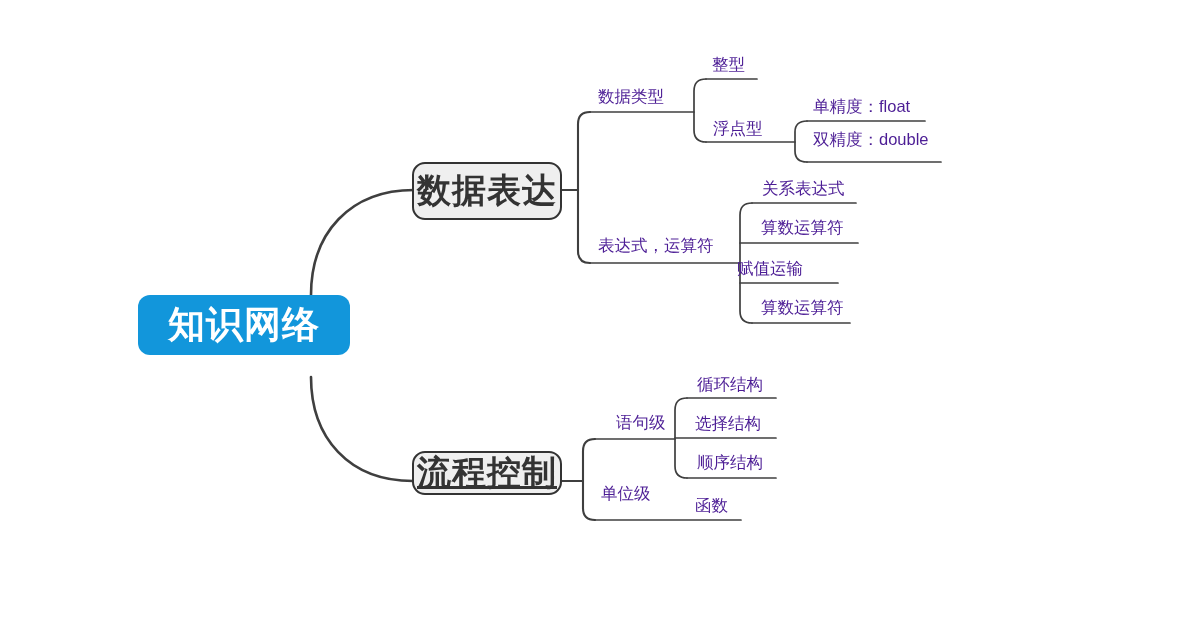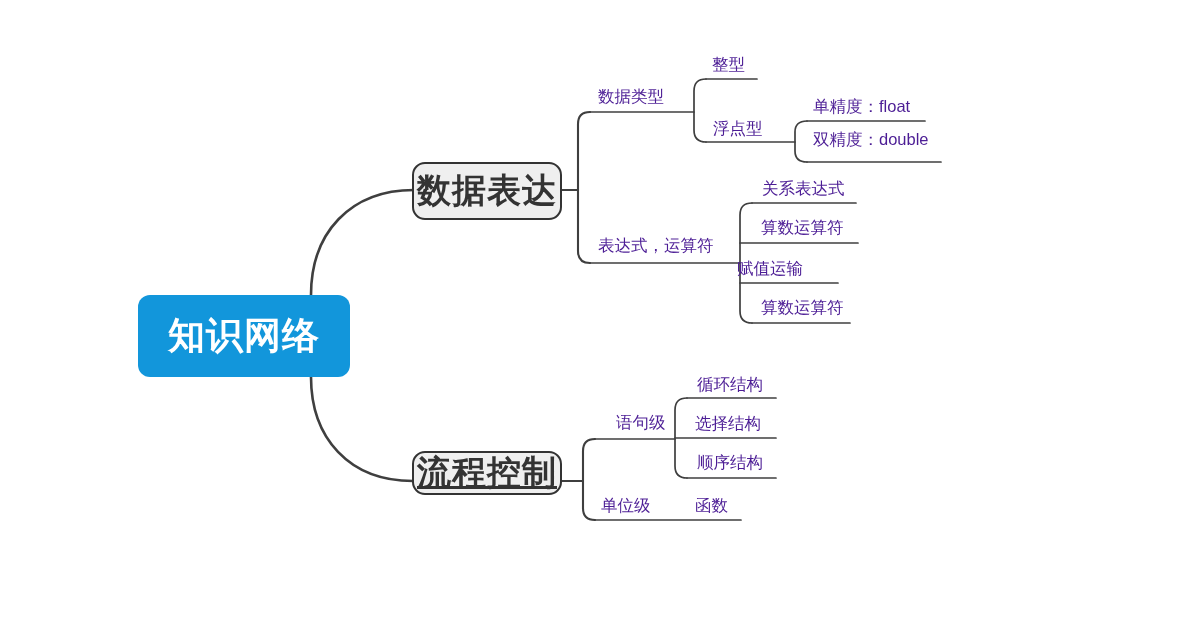--- a/index.html
+++ b/index.html
@@ -5,42 +5,42 @@
   html,body{margin:0;padding:0;background:#ffffff;}
   body{font-family:"Liberation Sans","DejaVu Sans",sans-serif;}
   .canvas{position:relative;width:1185px;height:620px;background:#ffffff;overflow:hidden;}
   .edges{position:absolute;left:0;top:0;width:1185px;height:620px;}
   .edges path{fill:none;stroke:#3f3f3f;stroke-linecap:round;}
   .edge-main{stroke-width:2.6px;}
   .edge-conn{stroke-width:2.1px;}
   .edge-thin{stroke-width:1.7px;stroke:#4a4a4a;}
   .node{position:absolute;display:flex;align-items:center;justify-content:center;
         box-sizing:border-box;font-weight:bold;cursor:default;white-space:nowrap;}
-  .node-root{left:138px;top:295px;width:212px;height:82px;background:#1296db;
+  .node-root{left:138px;top:295px;width:212px;height:60px;background:#1296db;
              border-radius:12px;color:#ffffff;font-size:37px;letter-spacing:1px;}
   .node-branch{background:#efefef;border:2.5px solid #333333;border-radius:13px;
                color:#333333;font-size:34px;letter-spacing:1px;}
   .node-data{left:412px;top:162px;width:150px;height:58px;}
   .node-flow{left:412px;top:451px;width:150px;height:44px;text-decoration:underline;}
   .leaf{position:absolute;font-size:16.5px;color:#4c1d95;white-space:nowrap;line-height:1.2;}
   .lbl-datatype{left:598px;top:87px;}
   .lbl-integer{left:712px;top:55px;}
   .lbl-floattype{left:713px;top:119px;}
   .lbl-single{left:813px;top:97px;}
   .lbl-double{left:813px;top:130px;}
   .lbl-expr{left:598px;top:236px;}
   .lbl-rel{left:762px;top:179px;}
   .lbl-arith{left:761px;top:219px;font-family:Liberation Mono, monospace;}
   .lbl-assign{left:737px;top:259px;}
   .lbl-logic{left:761px;top:298px;}
   .lbl-stmt{left:600px;top:413px;margin-left:16px;}
   .lbl-loop{left:697px;top:375px;}
   .lbl-select{left:695px;top:414px;}
   .lbl-seq{left:697px;top:453px;}
-  .lbl-unit{left:601px;top:496px;}
+  .lbl-unit{left:601px;top:484px;}
   .lbl-func{left:695px;top:496px;}
 </style>
 </head>
 <body>
 
 <div class="canvas">
 
   <svg class="edges" viewBox="0 0 1185 620" xmlns="http://www.w3.org/2000/svg">
 
     <path class="edge-main" d="M 414,190 C 350,190 311,233 311,295"></path>

